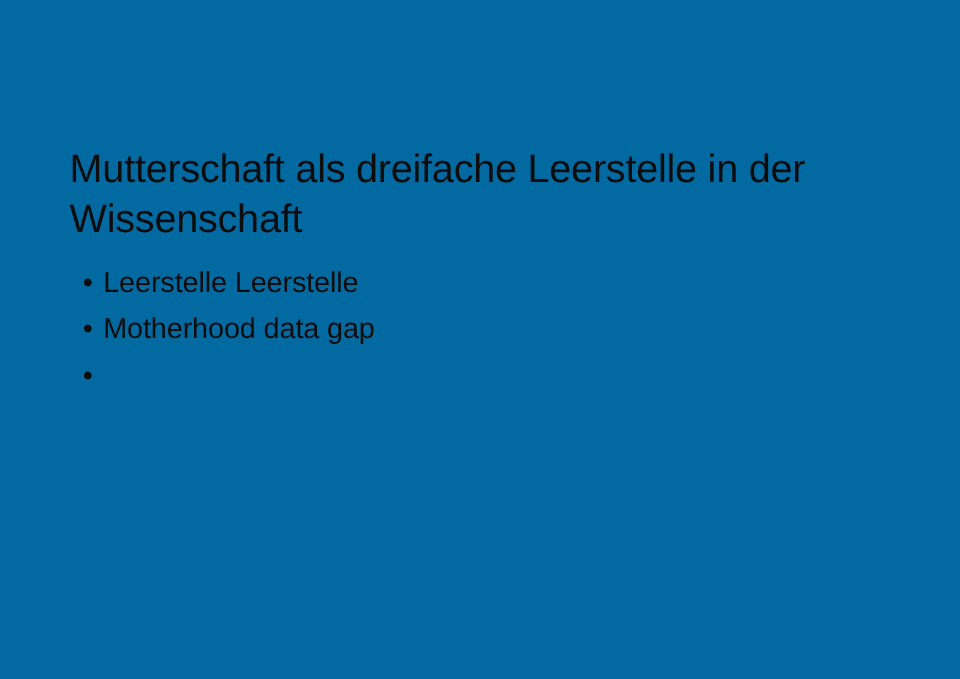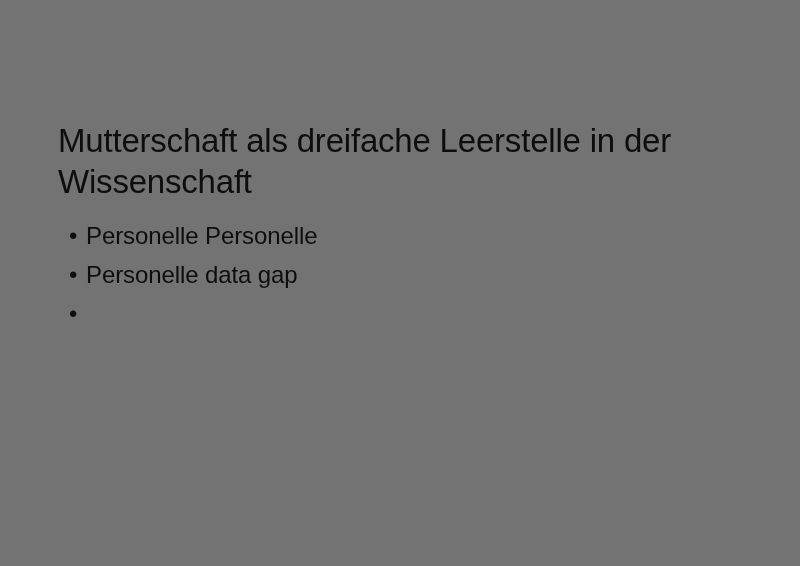--- a/index.html
+++ b/index.html
@@ -12,21 +12,21 @@
     height: 566px;
     position: relative;
     overflow: hidden;
     font-family: "Liberation Sans", sans-serif;
     color: #000000;
   }
 
   .slide {
     position: absolute;
     inset: 0;
-    background: #737373;
+    background: #0369a1;
   }
 
   
   .slide-title {
     position: absolute;
     left: 58px;
     top: 98px;
     width: 690px;
     font-size: 33px;
     line-height: 41px;
@@ -94,25 +94,25 @@
 </head>
 <body>
 
 <div class="slide">
 
   <h1 class="slide-title">Mutterschaft als dreifache Leerstelle in der Wissenschaft</h1>
 
   <ul class="bullet-list">
     <li class="bullet-item">
       <span class="bullet-dot">•</span>
-      <span>Personelle Personelle</span>
+      <span>Leerstelle Leerstelle</span>
     </li>
     <li class="bullet-item">
       <span class="bullet-dot">•</span>
-      <span>Personelle data gap</span>
+      <span>Motherhood data gap</span>
     </li>
     <li class="bullet-item">
       <span class="bullet-dot">•</span>
     </li>
   </ul>
 
   <div class="footer">
 
     
 

